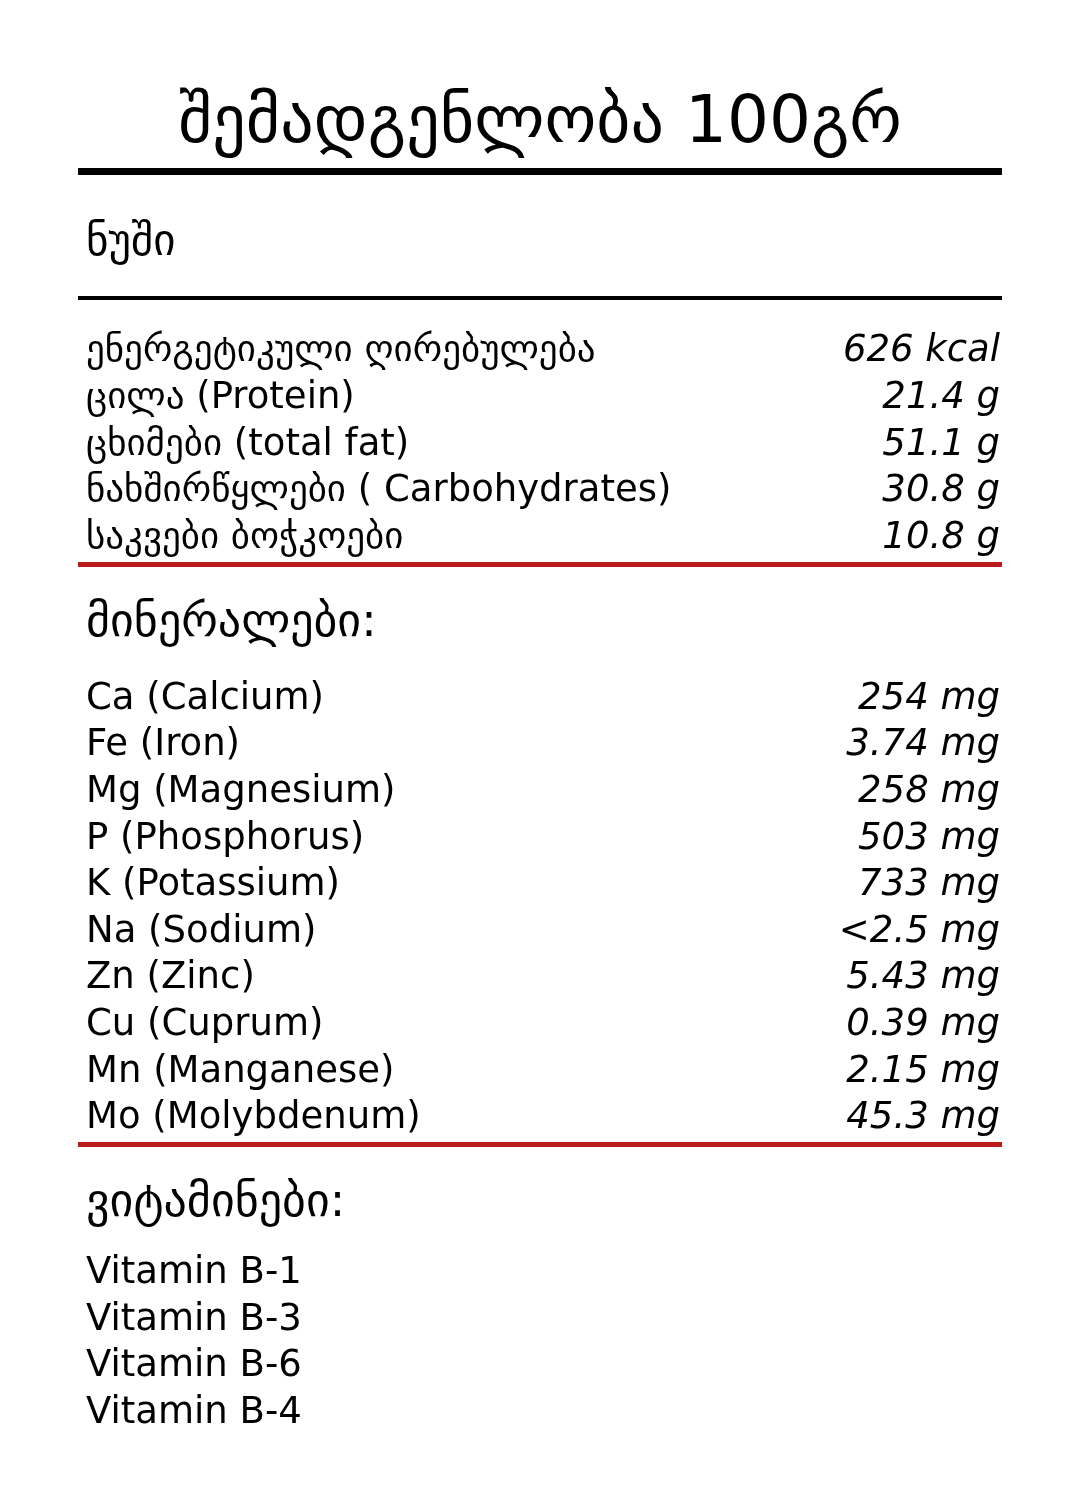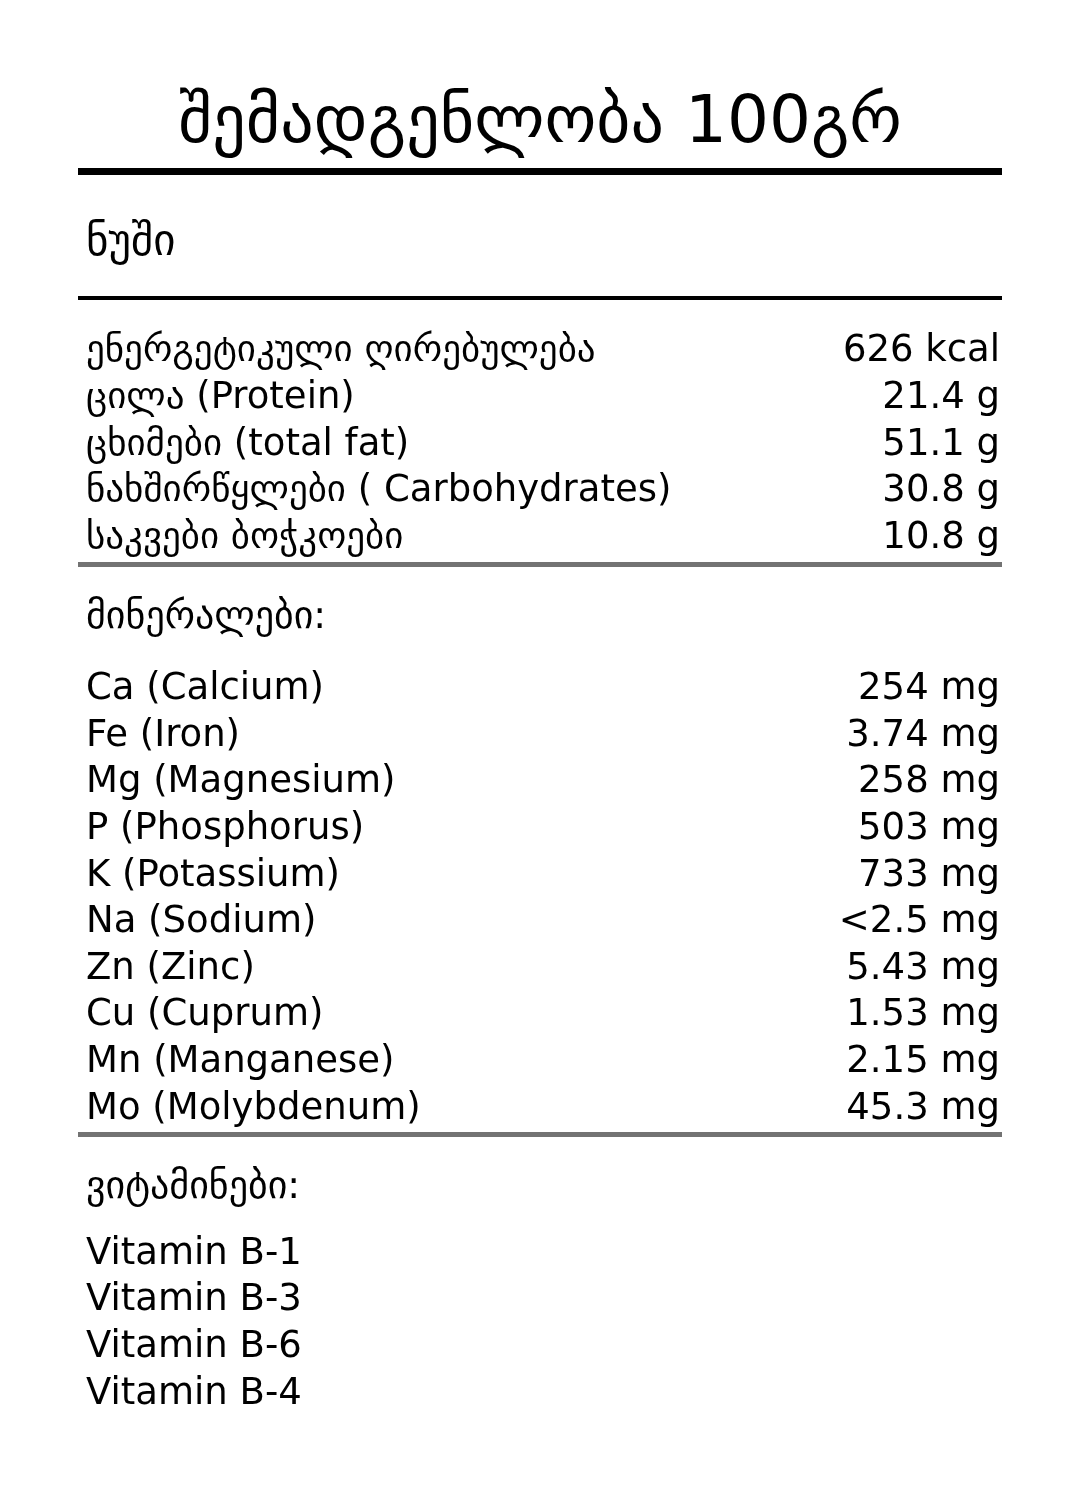--- a/index.html
+++ b/index.html
@@ -44,21 +44,21 @@
     margin: 0;
   }
 
   .subtitle {
     font-size: 43px;
     line-height: 1.2;
     margin: 40px 0 30px 8px;
   }
 
   .section-heading {
-    font-size: 38px;
+    font-size: 46px;
     line-height: 1.2;
     margin: 26px 0 20px 8px;
   }
 
   .rows {
     margin-top: 26px;
   }
 
   .row {
     display: flex;
@@ -67,24 +67,25 @@
     font-size: 37px;
     line-height: 1.26;
     padding: 0 2px 0 8px;
   }
   .row .label {
     white-space: nowrap;
   }
   .row .value {
     white-space: nowrap;
     text-align: center;
+    font-style: italic;
   }
 
   .underline-block {
-    border-bottom: 5px solid #737373;
+    border-bottom: 5px solid #b91c1c;
     padding-bottom: 2px;
   }
 
   .vitamins {
     margin-top: 14px;
   }
   .vitamin {
     font-size: 37px;
     line-height: 1.26;
     padding-left: 8px;
@@ -150,21 +151,21 @@
     <div class="row">
       <span class="label">Na (Sodium)</span>
       <span class="value">&lt;2.5 mg</span>
     </div>
     <div class="row">
       <span class="label">Zn (Zinc)</span>
       <span class="value">5.43 mg</span>
     </div>
     <div class="row">
       <span class="label">Cu (Cuprum)</span>
-      <span class="value">1.53 mg</span>
+      <span class="value">0.39 mg</span>
     </div>
     <div class="row">
       <span class="label">Mn (Manganese)</span>
       <span class="value">2.15 mg</span>
     </div>
     <div class="row">
       <span class="label">Mo (Molybdenum)</span>
       <span class="value">45.3 mg</span>
     </div>
   </div>

